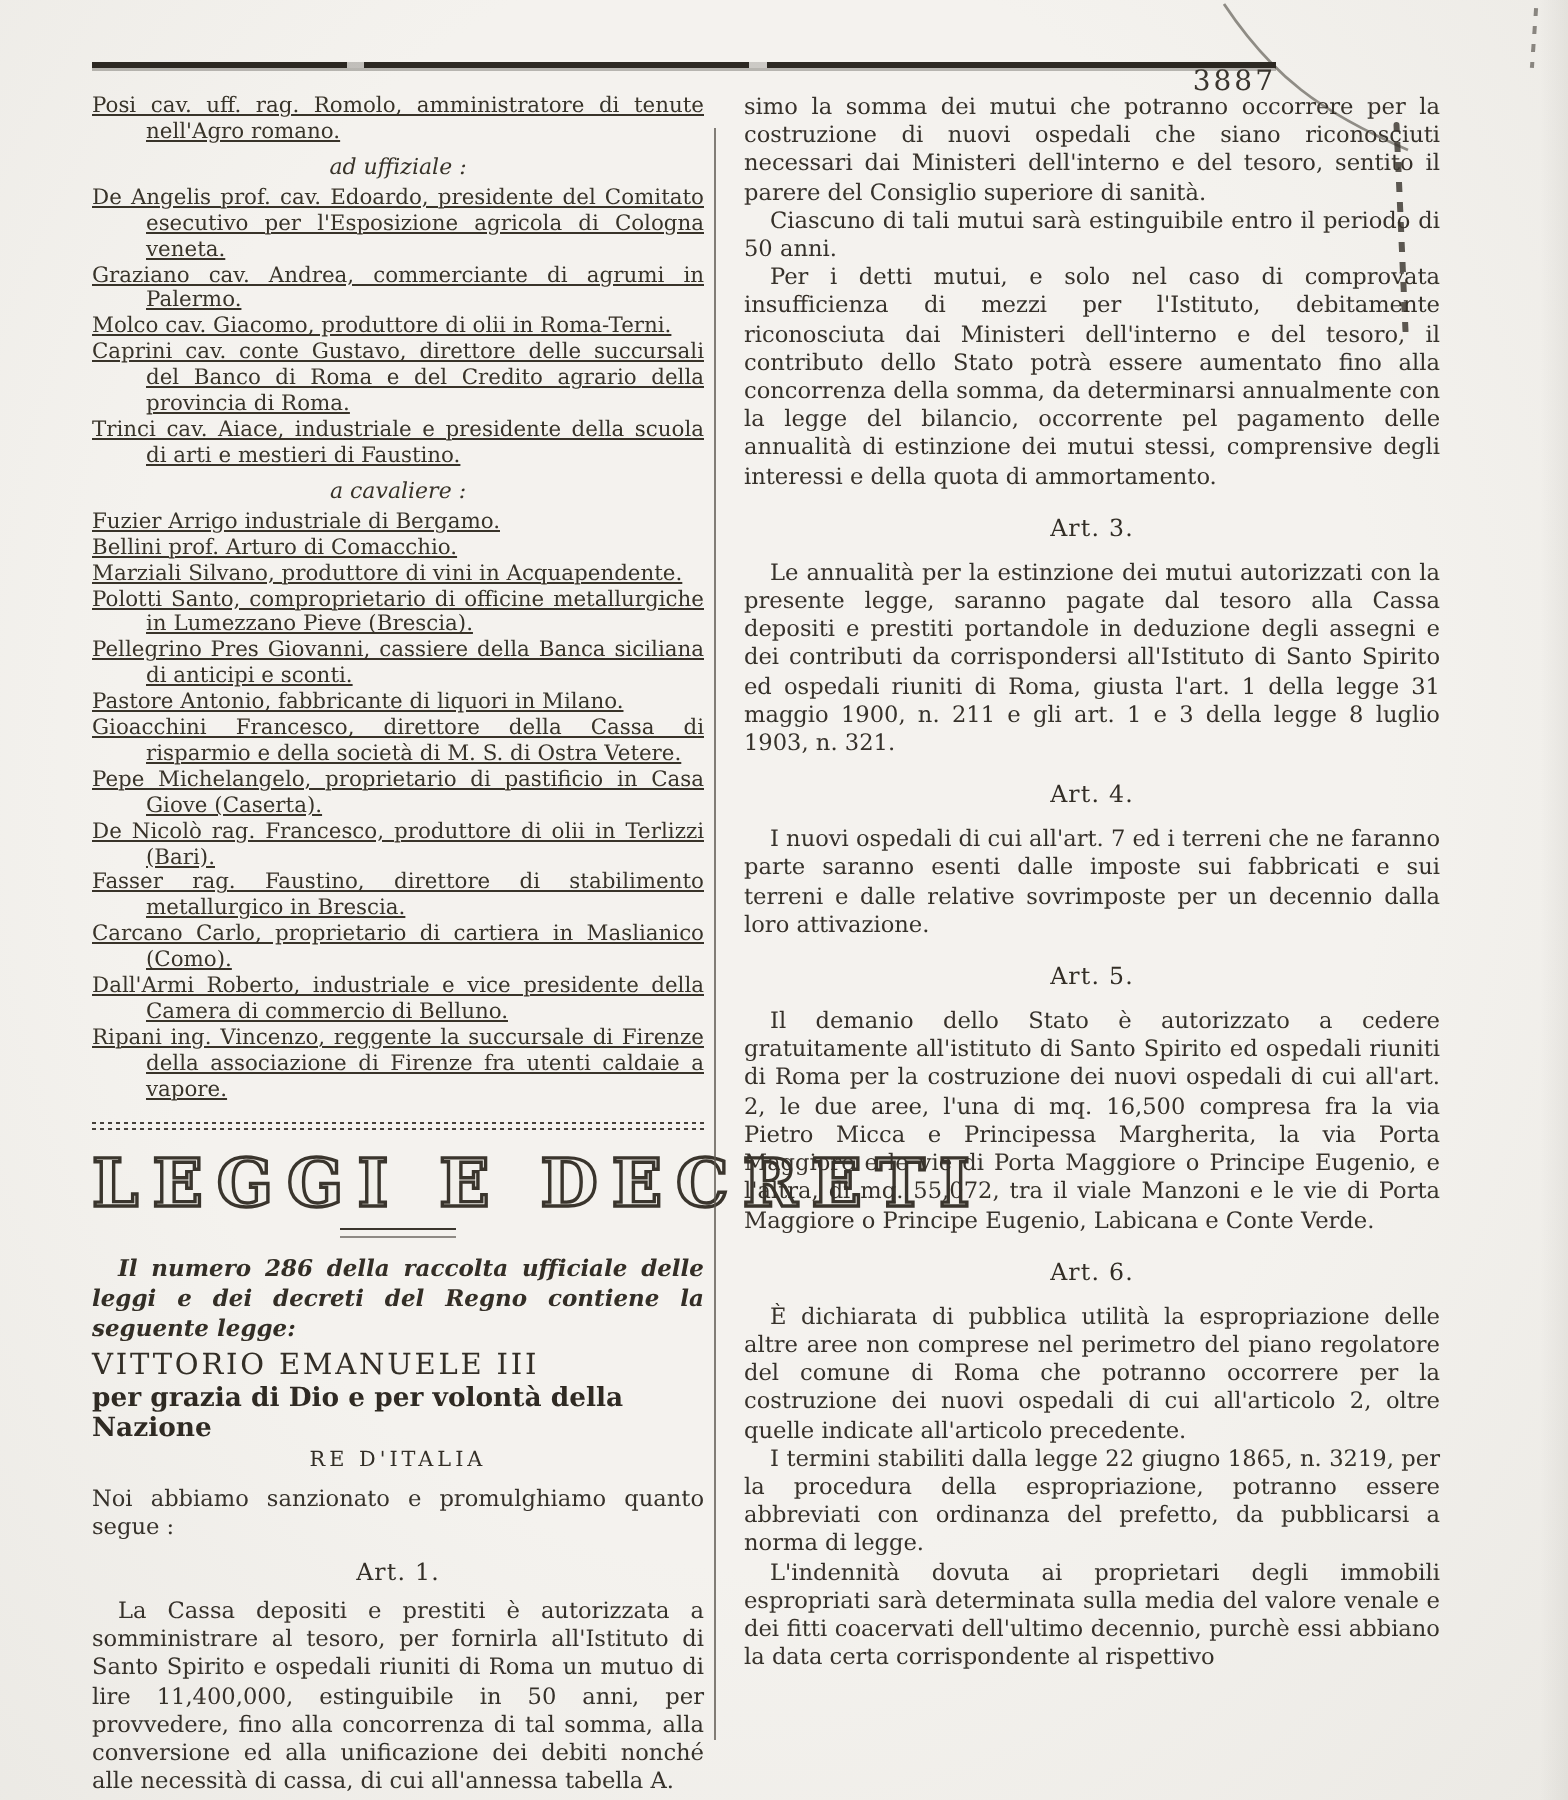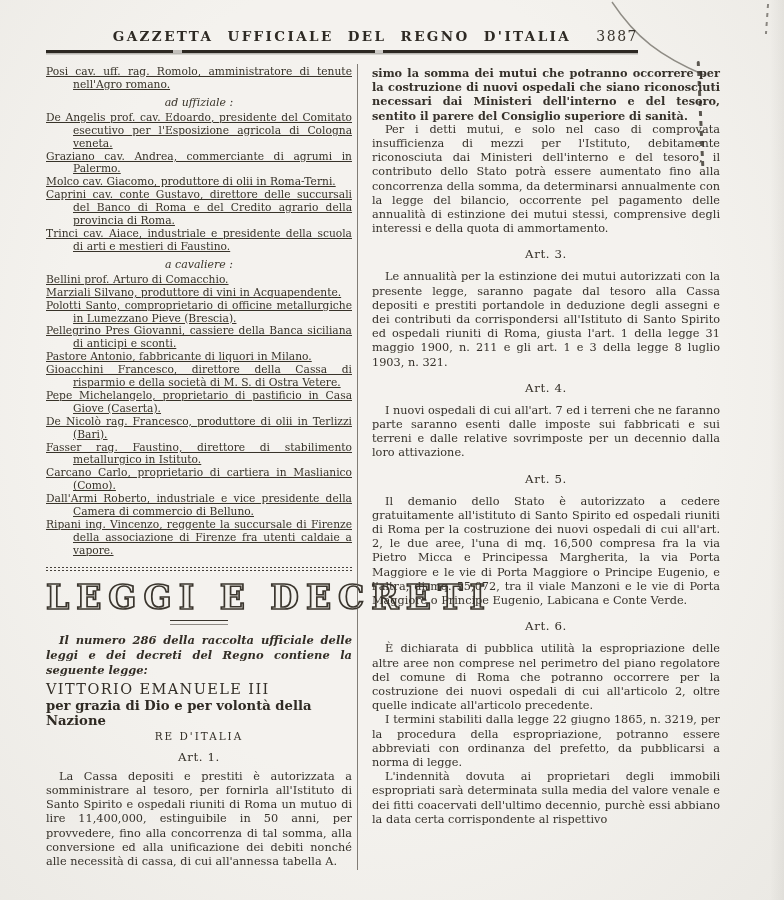--- a/index.html
+++ b/index.html
@@ -78,21 +78,21 @@
     font-style:italic;font-weight:bold;font-size:11.5px;line-height:15px;
     text-align:justify;text-indent:13px;margin:0 0 3px;color:#332e26;
   }
   .king1{text-align:left;font-size:14.5px;letter-spacing:1.4px;margin:3px 0 1px;color:#332e26;}
   .king2{text-align:left;font-size:13.2px;font-weight:bold;margin:1px 0;color:#2f2a23;}
   .king3{text-align:center;font-size:10.4px;letter-spacing:2px;margin:2px 0 7px;color:#332e26;}
   .law{
     font-size:11.3px;line-height:14.2px;text-align:justify;
     margin:0;text-indent:13px;color:#36312a;
   }
-  .law.noind{text-indent:0;font-weight:bold;}
+  .law.noind{text-indent:0;}
   .art-head{
     text-align:center;font-size:11.8px;font-weight:normal;
     letter-spacing:.6px;margin:8px 0 6px;color:#332e26;
   }
   .col-right .art-head{margin:11px 0 9px;}
   .gap-after{margin-bottom:4px;}
 
   
   .crease-svg{position:absolute;inset:0;pointer-events:none;}
   .ink-marks{
@@ -113,67 +113,69 @@
 
   <svg class="crease-svg" width="784" height="900" viewBox="0 0 784 900">
     <path d="M612,2 C636,38 660,56 704,75" stroke="#8f8c85" stroke-width="1.4" fill="none"></path>
   </svg>
   <div class="ink-marks"></div>
   <div class="corner-marks"></div>
 
   <div class="inner">
 
     <header class="masthead">
-      <span class="masthead-title">GAZZETTA UFFICIALE DEL REGNO D'ITALIA</span>
       <span class="page-number">3887</span>
       <div class="header-rule"></div>
     </header>
 
     <div class="columns">
 
       <section class="col-left">
         <p class="entry">Posi cav. uff. rag. Romolo, amministratore di tenute nell'Agro romano.</p>
         <p class="subheading">ad uffiziale :</p>
         <p class="entry">De Angelis prof. cav. Edoardo, presidente del Comitato esecutivo per l'Esposizione agricola di Cologna veneta.</p>
         <p class="entry">Graziano cav. Andrea, commerciante di agrumi in Palermo.</p>
         <p class="entry">Molco cav. Giacomo, produttore di olii in Roma-Terni.</p>
         <p class="entry">Caprini cav. conte Gustavo, direttore delle succursali del Banco di Roma e del Credito agrario della provincia di Roma.</p>
         <p class="entry">Trinci cav. Aiace, industriale e presidente della scuola di arti e mestieri di Faustino.</p>
         <p class="subheading">a cavaliere :</p>
+        <p class="entry">Fuzier Arrigo industriale di Bergamo.</p>
         <p class="entry">Bellini prof. Arturo di Comacchio.</p>
         <p class="entry">Marziali Silvano, produttore di vini in Acquapendente.</p>
         <p class="entry">Polotti Santo, comproprietario di officine metallurgiche in Lumezzano Pieve (Brescia).</p>
         <p class="entry">Pellegrino Pres Giovanni, cassiere della Banca siciliana di anticipi e sconti.</p>
         <p class="entry">Pastore Antonio, fabbricante di liquori in Milano.</p>
         <p class="entry">Gioacchini Francesco, direttore della Cassa di risparmio e della società di M. S. di Ostra Vetere.</p>
         <p class="entry">Pepe Michelangelo, proprietario di pastificio in Casa Giove (Caserta).</p>
         <p class="entry">De Nicolò rag. Francesco, produttore di olii in Terlizzi (Bari).</p>
-        <p class="entry">Fasser rag. Faustino, direttore di stabilimento metallurgico in Istituto.</p>
+        <p class="entry">Fasser rag. Faustino, direttore di stabilimento metallurgico in Brescia.</p>
         <p class="entry">Carcano Carlo, proprietario di cartiera in Maslianico (Como).</p>
         <p class="entry">Dall'Armi Roberto, industriale e vice presidente della Camera di commercio di Belluno.</p>
         <p class="entry">Ripani ing. Vincenzo, reggente la succursale di Firenze della associazione di Firenze fra utenti caldaie a vapore.</p>
 
         <div class="dotted-sep"></div>
 
         <h2 class="big-title">LEGGI E DECRETI</h2>
         <div class="title-flourish"></div>
 
         <p class="intro">Il numero 286 della raccolta ufficiale delle leggi e dei decreti del Regno contiene la seguente legge:</p>
         <p class="king1">VITTORIO EMANUELE III</p>
         <p class="king2">per grazia di Dio e per volontà della Nazione</p>
         <p class="king3">RE D'ITALIA</p>
 
+        <p class="law noind gap-after">Noi abbiamo sanzionato e promulghiamo quanto segue :</p>
 
         <h3 class="art-head">Art. 1.</h3>
         <p class="law">La Cassa depositi e prestiti è autorizzata a somministrare al tesoro, per fornirla all'Istituto di Santo Spirito e ospedali riuniti di Roma un mutuo di lire 11,400,000, estinguibile in 50 anni, per provvedere, fino alla concorrenza di tal somma, alla conversione ed alla unificazione dei debiti nonché alle necessità di cassa, di cui all'annessa tabella A.</p>
 
       </section>
 
       <section class="col-right">
         <p class="law noind">simo la somma dei mutui che potranno occorrere per la costruzione di nuovi ospedali che siano riconosciuti necessari dai Ministeri dell'interno e del tesoro, sentito il parere del Consiglio superiore di sanità.</p>
+        <p class="law">Ciascuno di tali mutui sarà estinguibile entro il periodo di 50 anni.</p>
         <p class="law">Per i detti mutui, e solo nel caso di comprovata insufficienza di mezzi per l'Istituto, debitamente riconosciuta dai Ministeri dell'interno e del tesoro, il contributo dello Stato potrà essere aumentato fino alla concorrenza della somma, da determinarsi annualmente con la legge del bilancio, occorrente pel pagamento delle annualità di estinzione dei mutui stessi, comprensive degli interessi e della quota di ammortamento.</p>
 
         <h3 class="art-head">Art. 3.</h3>
         <p class="law">Le annualità per la estinzione dei mutui autorizzati con la presente legge, saranno pagate dal tesoro alla Cassa depositi e prestiti portandole in deduzione degli assegni e dei contributi da corrispondersi all'Istituto di Santo Spirito ed ospedali riuniti di Roma, giusta l'art. 1 della legge 31 maggio 1900, n. 211 e gli art. 1 e 3 della legge 8 luglio 1903, n. 321.</p>
 
         <h3 class="art-head">Art. 4.</h3>
         <p class="law">I nuovi ospedali di cui all'art. 7 ed i terreni che ne faranno parte saranno esenti dalle imposte sui fabbricati e sui terreni e dalle relative sovrimposte per un decennio dalla loro attivazione.</p>
 
         <h3 class="art-head">Art. 5.</h3>
         <p class="law">Il demanio dello Stato è autorizzato a cedere gratuitamente all'istituto di Santo Spirito ed ospedali riuniti di Roma per la costruzione dei nuovi ospedali di cui all'art. 2, le due aree, l'una di mq. 16,500 compresa fra la via Pietro Micca e Principessa Margherita, la via Porta Maggiore e le vie di Porta Maggiore o Principe Eugenio, e l'altra, di mq. 55,072, tra il viale Manzoni e le vie di Porta Maggiore o Principe Eugenio, Labicana e Conte Verde.</p>

